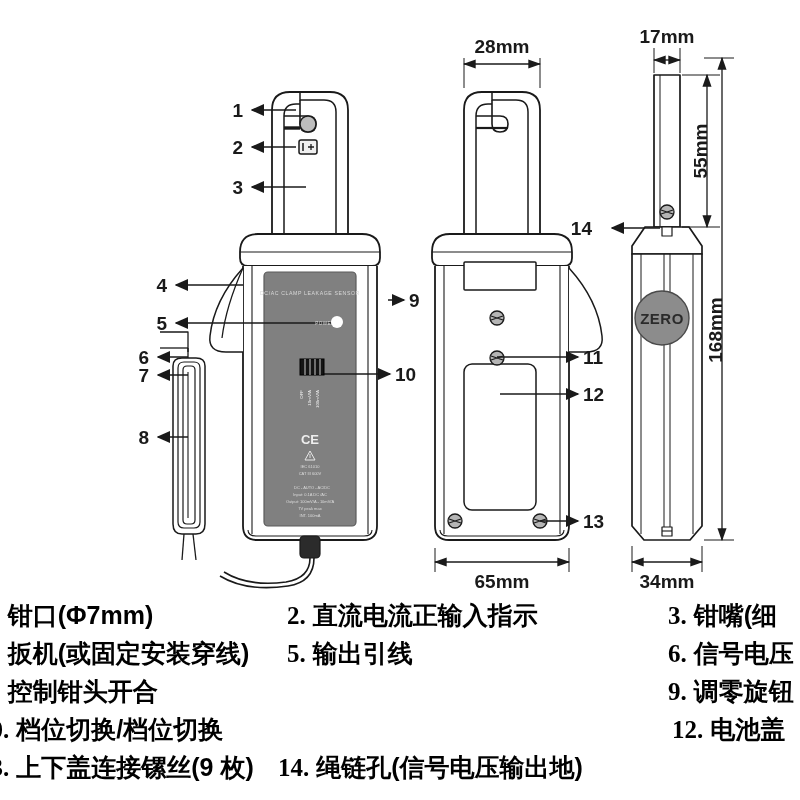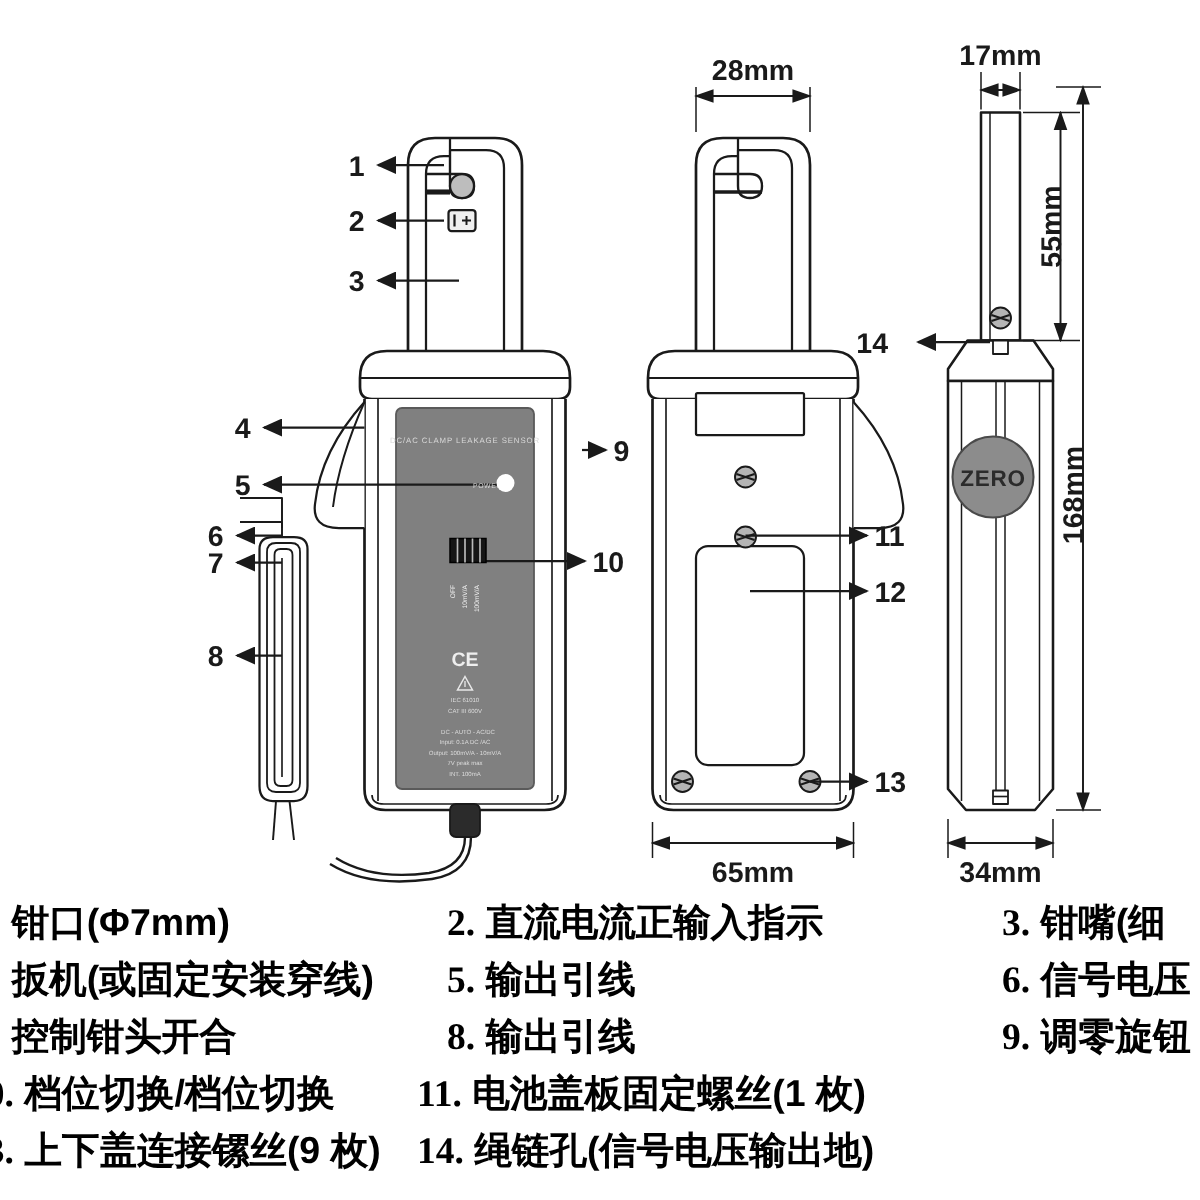--- a/index.html
+++ b/index.html
@@ -26,21 +26,21 @@
     font-family:"Liberation Sans","DejaVu Sans",sans-serif;
     letter-spacing:0px;
   }
   .legend-num{
     font-weight:bold;
     font-family:"Liberation Serif","DejaVu Serif",serif;
     font-size:25px;
     margin-right:7px;
   }
   .col0{left:-18px;}
-  .col1{left:298px;}
+  .col1{left:287px;}
   .col2{left:668px;text-align:center;}
   .col0.wide{left:-22px;}
   .legend-cell .txt{font-weight:700;}
 </style>
 </head>
 <body>
 
 <div id="stage">
 
   <svg id="diagram" viewBox="0 0 800 600">
@@ -321,34 +321,31 @@
       </div>
       <div class="legend-cell col2">
         <span class="legend-num">6.</span><span class="txt">信号电压</span>
       </div>
     </div>
 
     <div class="legend-row" style="top:76px;">
       <div class="legend-cell col0">
         <span class="legend-num">7.</span><span class="txt">控制钳头开合</span>
       </div>
-      <div class="legend-cell col1">
-        <span class="legend-num">8.</span><span class="txt">输出引线</span>
-      </div>
       <div class="legend-cell col2">
         <span class="legend-num">9.</span><span class="txt">调零旋钮</span>
       </div>
     </div>
 
     <div class="legend-row" style="top:114px;">
       <div class="legend-cell col0 wide">
         <span class="legend-num">10.</span><span class="txt">档位切换/档位切换</span>
       </div>
-      <div class="legend-cell" style="left:278px;">
-        <span class="legend-num">11.</span><span class="txt">电池盖板固定螺丝(1 枚)</span>
+      <div class="legend-cell" style="left:672px;">
+        <span class="legend-num">12.</span><span class="txt">电池盖</span>
       </div>
     </div>
 
     <div class="legend-row" style="top:152px;">
       <div class="legend-cell col0 wide">
         <span class="legend-num">13.</span><span class="txt">上下盖连接镙丝(9 枚)</span>
       </div>
       <div class="legend-cell" style="left:278px;">
         <span class="legend-num">14.</span><span class="txt">绳链孔(信号电压输出地)</span>
       </div>

